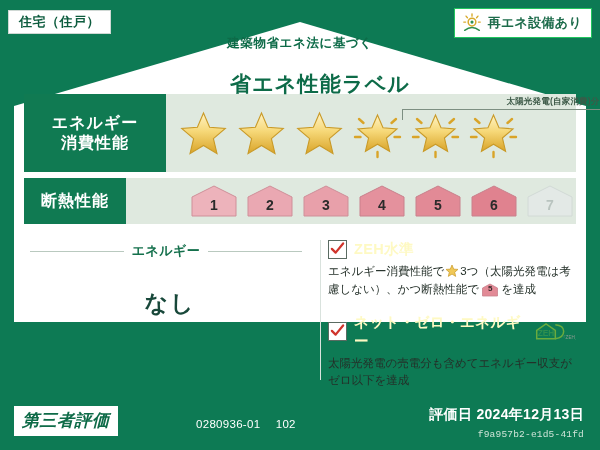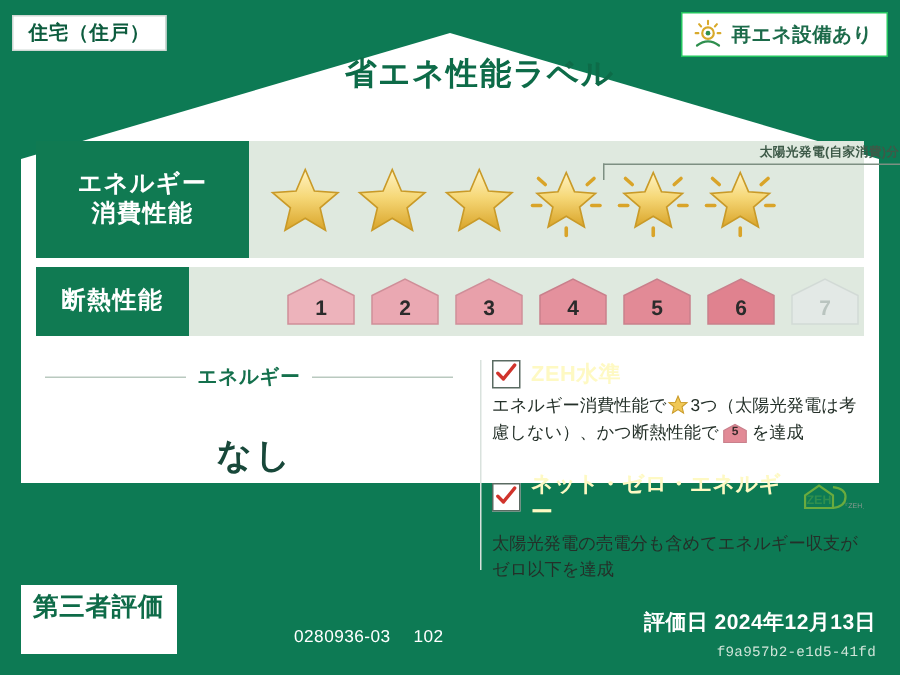--- a/index.html
+++ b/index.html
@@ -44,21 +44,21 @@
   }
   .re-badge .txt{font-size:13px;font-weight:bold;color:#1c6b4a;letter-spacing:.3px;}
   .sun-ico{width:22px;height:22px;display:block;}
 
   
   .heading{
     position:absolute;left:0;right:0;top:36px;z-index:5;
     text-align:center;color:#0d6b48;
   }
   .heading .sub{font-size:12.5px;font-weight:bold;letter-spacing:.6px;line-height:1.2;}
-  .heading .main{font-size:21px;font-weight:bold;letter-spacing:1.2px;margin-top:2px;line-height:1.15;padding-left:40px;}
+  .heading .main{font-size:21px;font-weight:bold;letter-spacing:1.2px;margin-top:21px;line-height:1.15;padding-left:40px;}
 
   
   .card{
     position:absolute;left:14px;top:86px;width:572px;height:310px;
     z-index:4;
   }
 
   
   .perf-row{
     position:absolute;display:flex;align-items:stretch;
@@ -140,22 +140,22 @@
   .inline-bdg svg{display:block;width:18px;height:14px;}
   .inline-bdg i{
     position:absolute;left:0;right:0;bottom:1px;text-align:center;
     font-size:8px;font-style:normal;font-weight:bold;color:#3a2b2b;
   }
 
   
   .footer{position:absolute;left:0;bottom:0;width:600px;height:54px;z-index:5;}
   .bels{
     position:absolute;left:14px;bottom:14px;
-    background:#ffffff;padding:3px 8px 20px;
-    display:flex;align-items:center;gap:7px;
+    background:#ffffff;padding:3px 8px 4px;
+    display:flex;align-items:center;gap:7px;font-style:italic;
   }
   .bels .jp{font-size:17px;font-weight:bold;color:#0e6b48;letter-spacing:.5px;}
   .bels .en{font-size:19px;font-weight:bold;letter-spacing:.5px;}
   .bels .en b:nth-child(1){color:#0e6b48;}
   .bels .en b:nth-child(2){color:#2f8f4e;}
   .bels .en b:nth-child(3){color:#6aa84f;}
   .bels .en b:nth-child(4){color:#1b5e3a;}
   .bels-id{
     position:absolute;left:196px;bottom:18px;
     color:#ffffff;font-size:11.5px;letter-spacing:.3px;
@@ -193,20 +193,21 @@
         </g>
         <circle cx="12" cy="11" r="4.2" fill="none" stroke="#d8a92a" stroke-width="1.6"></circle>
         <circle cx="12" cy="11" r="1.7" fill="#2f8f4e"></circle>
         <path d="M4 20 Q12 14 20 20" fill="none" stroke="#2f8f4e" stroke-width="1.6" stroke-linecap="round"></path>
       </svg>
     </span>
     <span class="txt">再エネ設備あり</span>
   </div>
 
   <div class="heading">
+    <div class="sub">建築物省エネ法に基づく</div>
     <div class="main">省エネ性能ラベル</div>
   </div>
 
   <div class="card">
 
     <div class="perf-row row-energy">
       <div class="row-key">
         エネルギー<br>消費性能
       </div>
       <div class="row-val">
@@ -376,18 +377,18 @@
         </div>
 
       </div>
     </div>
   </div>
 
   <div class="footer">
     <div class="bels">
       <span class="jp">第三者評価</span>
     </div>
-    <div class="bels-id">0280936-03　 102</div>
+    <div class="bels-id">0280936-01　 102</div>
     <div class="eval-date">評価日 2024年12月13日</div>
     <div class="hash">f9a957b2-e1d5-41fd</div>
   </div>
 
 </div>
 
 </body></html>

